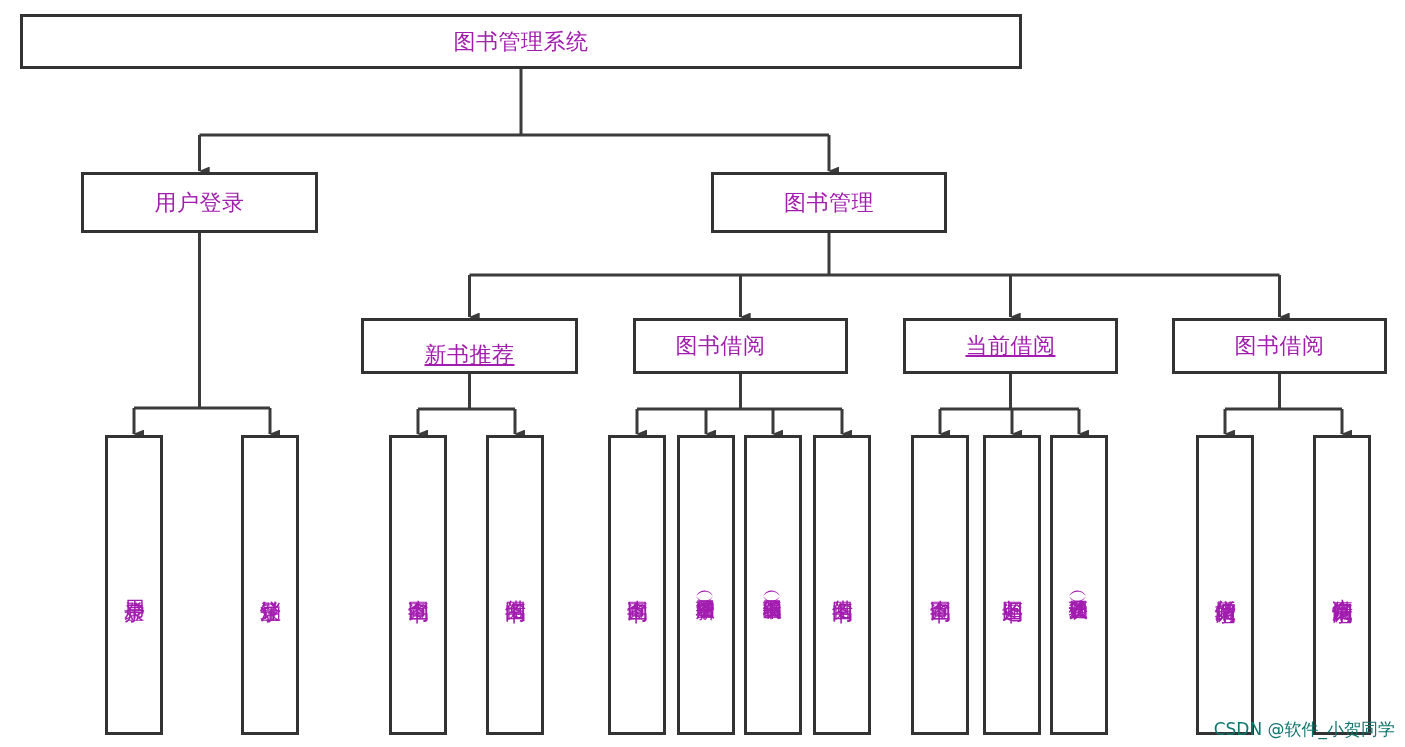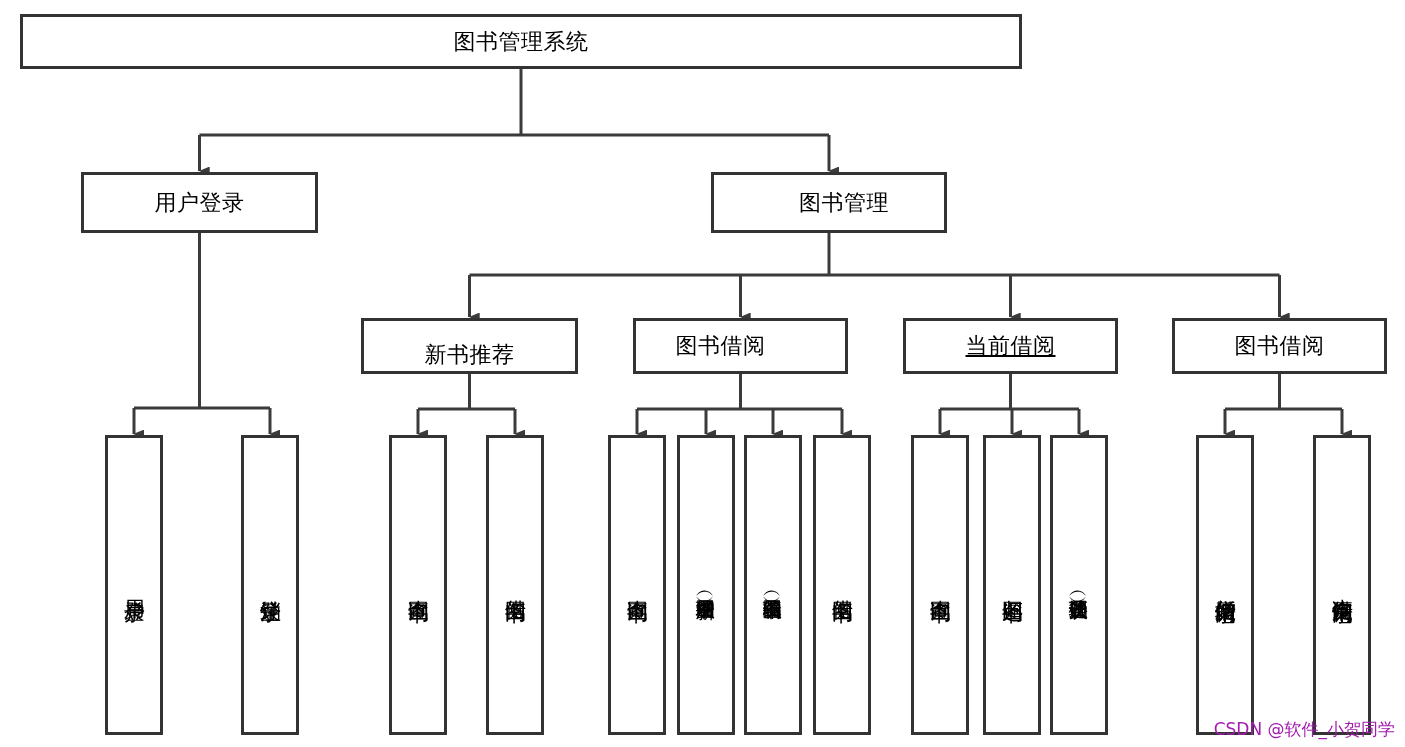--- a/index.html
+++ b/index.html
@@ -20,21 +20,21 @@
     left: 0;
     top: 0;
     width: 1405px;
     height: 747px;
   }
   .node-label {
     position: absolute;
     display: flex;
     align-items: center;
     justify-content: center;
-    color: #000000;
+    color: #a21caf;
     font-size: 22px;
     line-height: 1.18;
     letter-spacing: 0.5px;
     white-space: nowrap;
     pointer-events: none;
   }
   .node-label.vertical {
     writing-mode: vertical-rl;
     text-orientation: upright;
     font-size: 21px;
@@ -42,21 +42,21 @@
   }
   .node-label.vertical.tight {
     font-size: 19px;
     letter-spacing: 0px;
   }
   .watermark {
     position: absolute;
     right: 10px;
     bottom: 6px;
     font-size: 17px;
-    color: #a21caf;
+    color: #0f766e;
     font-family: "DejaVu Sans", "Liberation Sans", sans-serif;
     white-space: nowrap;
     pointer-events: none;
     text-align: right;
   }
 </style>
 </head>
 <body>
 
 <div id="canvas">
@@ -121,22 +121,22 @@
         <rect x="984.5" y="436.5" width="55" height="297" fill="#ffffff" stroke="#333333" stroke-width="3"></rect>
         <rect x="1051.5" y="436.5" width="55" height="297" fill="#ffffff" stroke="#333333" stroke-width="3"></rect>
         <rect x="1197.5" y="436.5" width="55" height="297" fill="#ffffff" stroke="#333333" stroke-width="3"></rect>
         <rect x="1314.5" y="436.5" width="55" height="297" fill="#ffffff" stroke="#333333" stroke-width="3"></rect>
       </g>
   </svg>
 
   <div id="label-layer">
       <div class="node-label" style="left: 20px; top: 14px; width: 1002px; height: 55px;">图书管理系统</div>
       <div class="node-label" style="left: 81px; top: 172px; width: 237px; height: 61px;">用户登录</div>
-      <div class="node-label" style="left: 726px; top: 172px; width: 236px; height: 61px; font-family: Liberation Serif, serif;">图书管理</div>
-      <div class="node-label" style="left: 361px; top: 318px; width: 217px; height: 74px;">新书推荐</div>
+      <div class="node-label" style="left: 711px; top: 172px; width: 236px; height: 61px; font-family: Liberation Serif, serif;">图书管理</div>
+      <div class="node-label" style="left: 361px; top: 318px; width: 217px; height: 74px; text-decoration: underline;">新书推荐</div>
       <div class="node-label" style="left: 633px; top: 318px; width: 175px; height: 56px;">图书借阅</div>
       <div class="node-label" style="left: 903px; top: 318px; width: 215px; height: 56px; text-decoration: underline;">当前借阅</div>
       <div class="node-label" style="left: 1172px; top: 318px; width: 215px; height: 56px;">图书借阅</div>
       <div class="node-label vertical" style="left: 105px; top: 435px; width: 58px; height: 300px;">用户登录</div>
       <div class="node-label vertical" style="left: 241px; top: 435px; width: 58px; height: 300px;">注销登录</div>
       <div class="node-label vertical" style="left: 389px; top: 435px; width: 58px; height: 300px;">查询图书</div>
       <div class="node-label vertical" style="left: 486px; top: 435px; width: 58px; height: 300px;">借阅图书</div>
       <div class="node-label vertical" style="left: 608px; top: 435px; width: 58px; height: 300px;">查询图书</div>
       <div class="node-label vertical tight" style="left: 677px; top: 435px; width: 58px; height: 300px;">新增图书（管理员）</div>
       <div class="node-label vertical tight" style="left: 744px; top: 435px; width: 58px; height: 300px;">编辑图书（管理员）</div>

